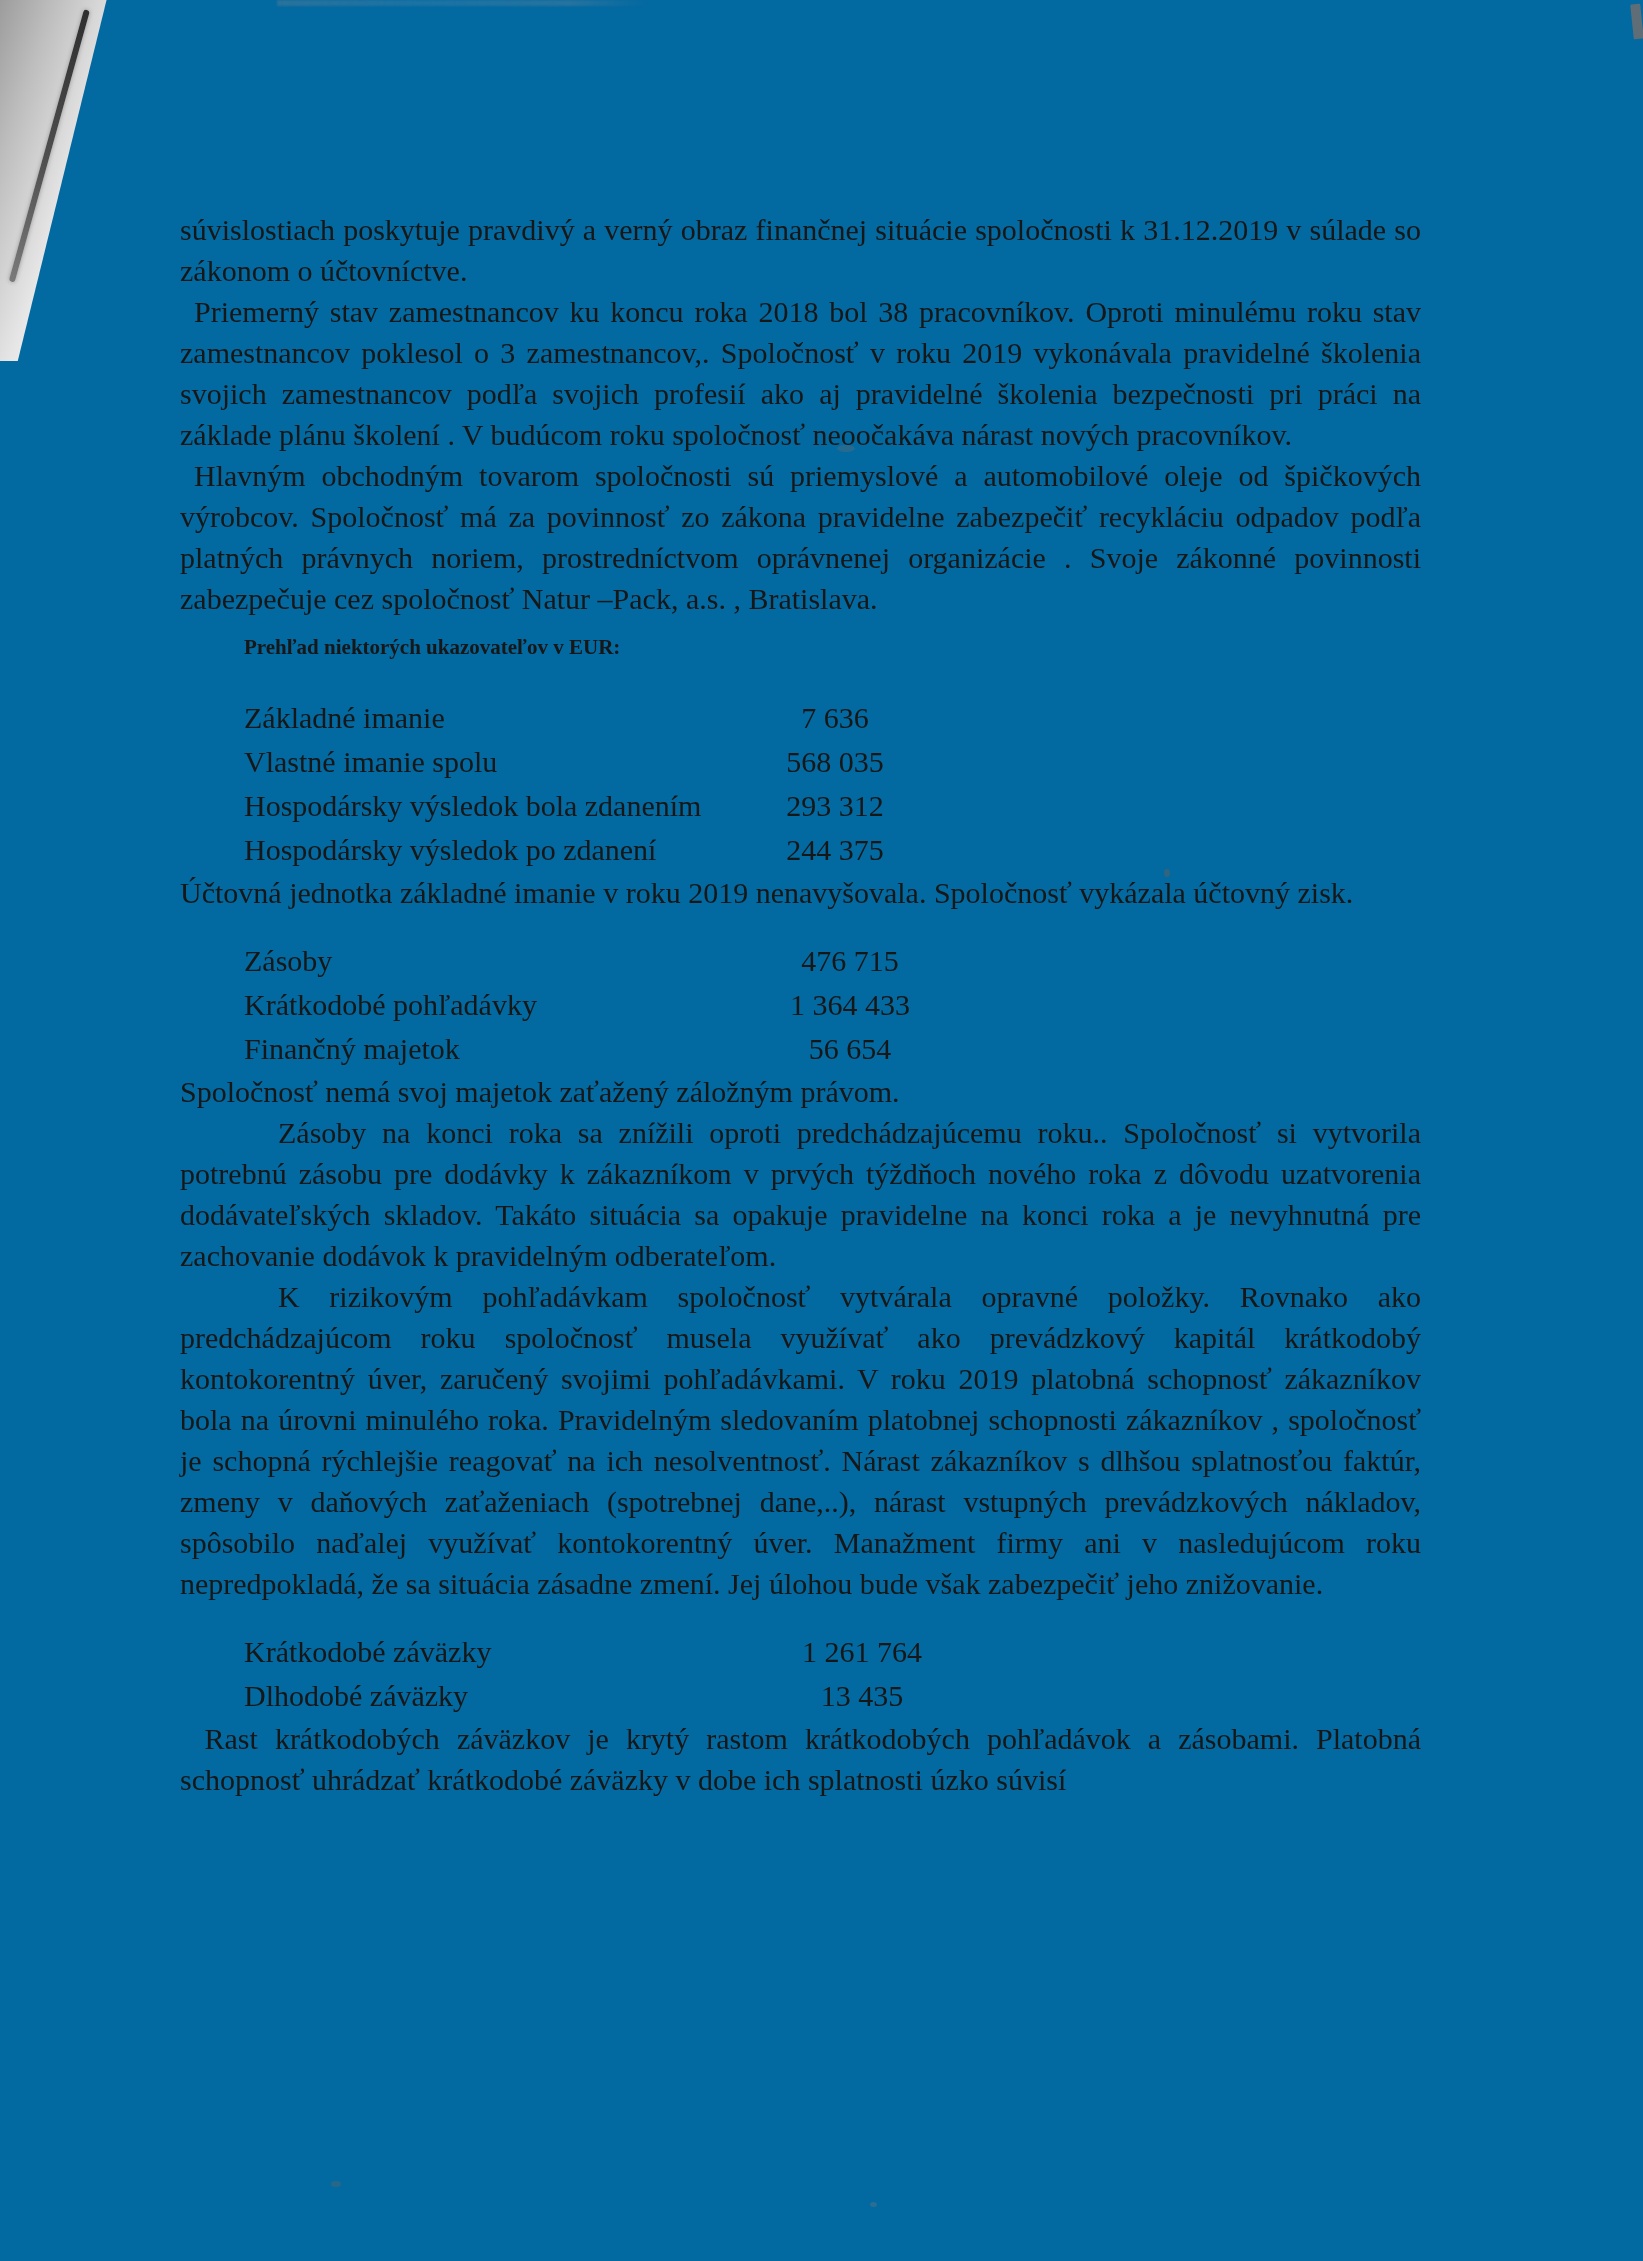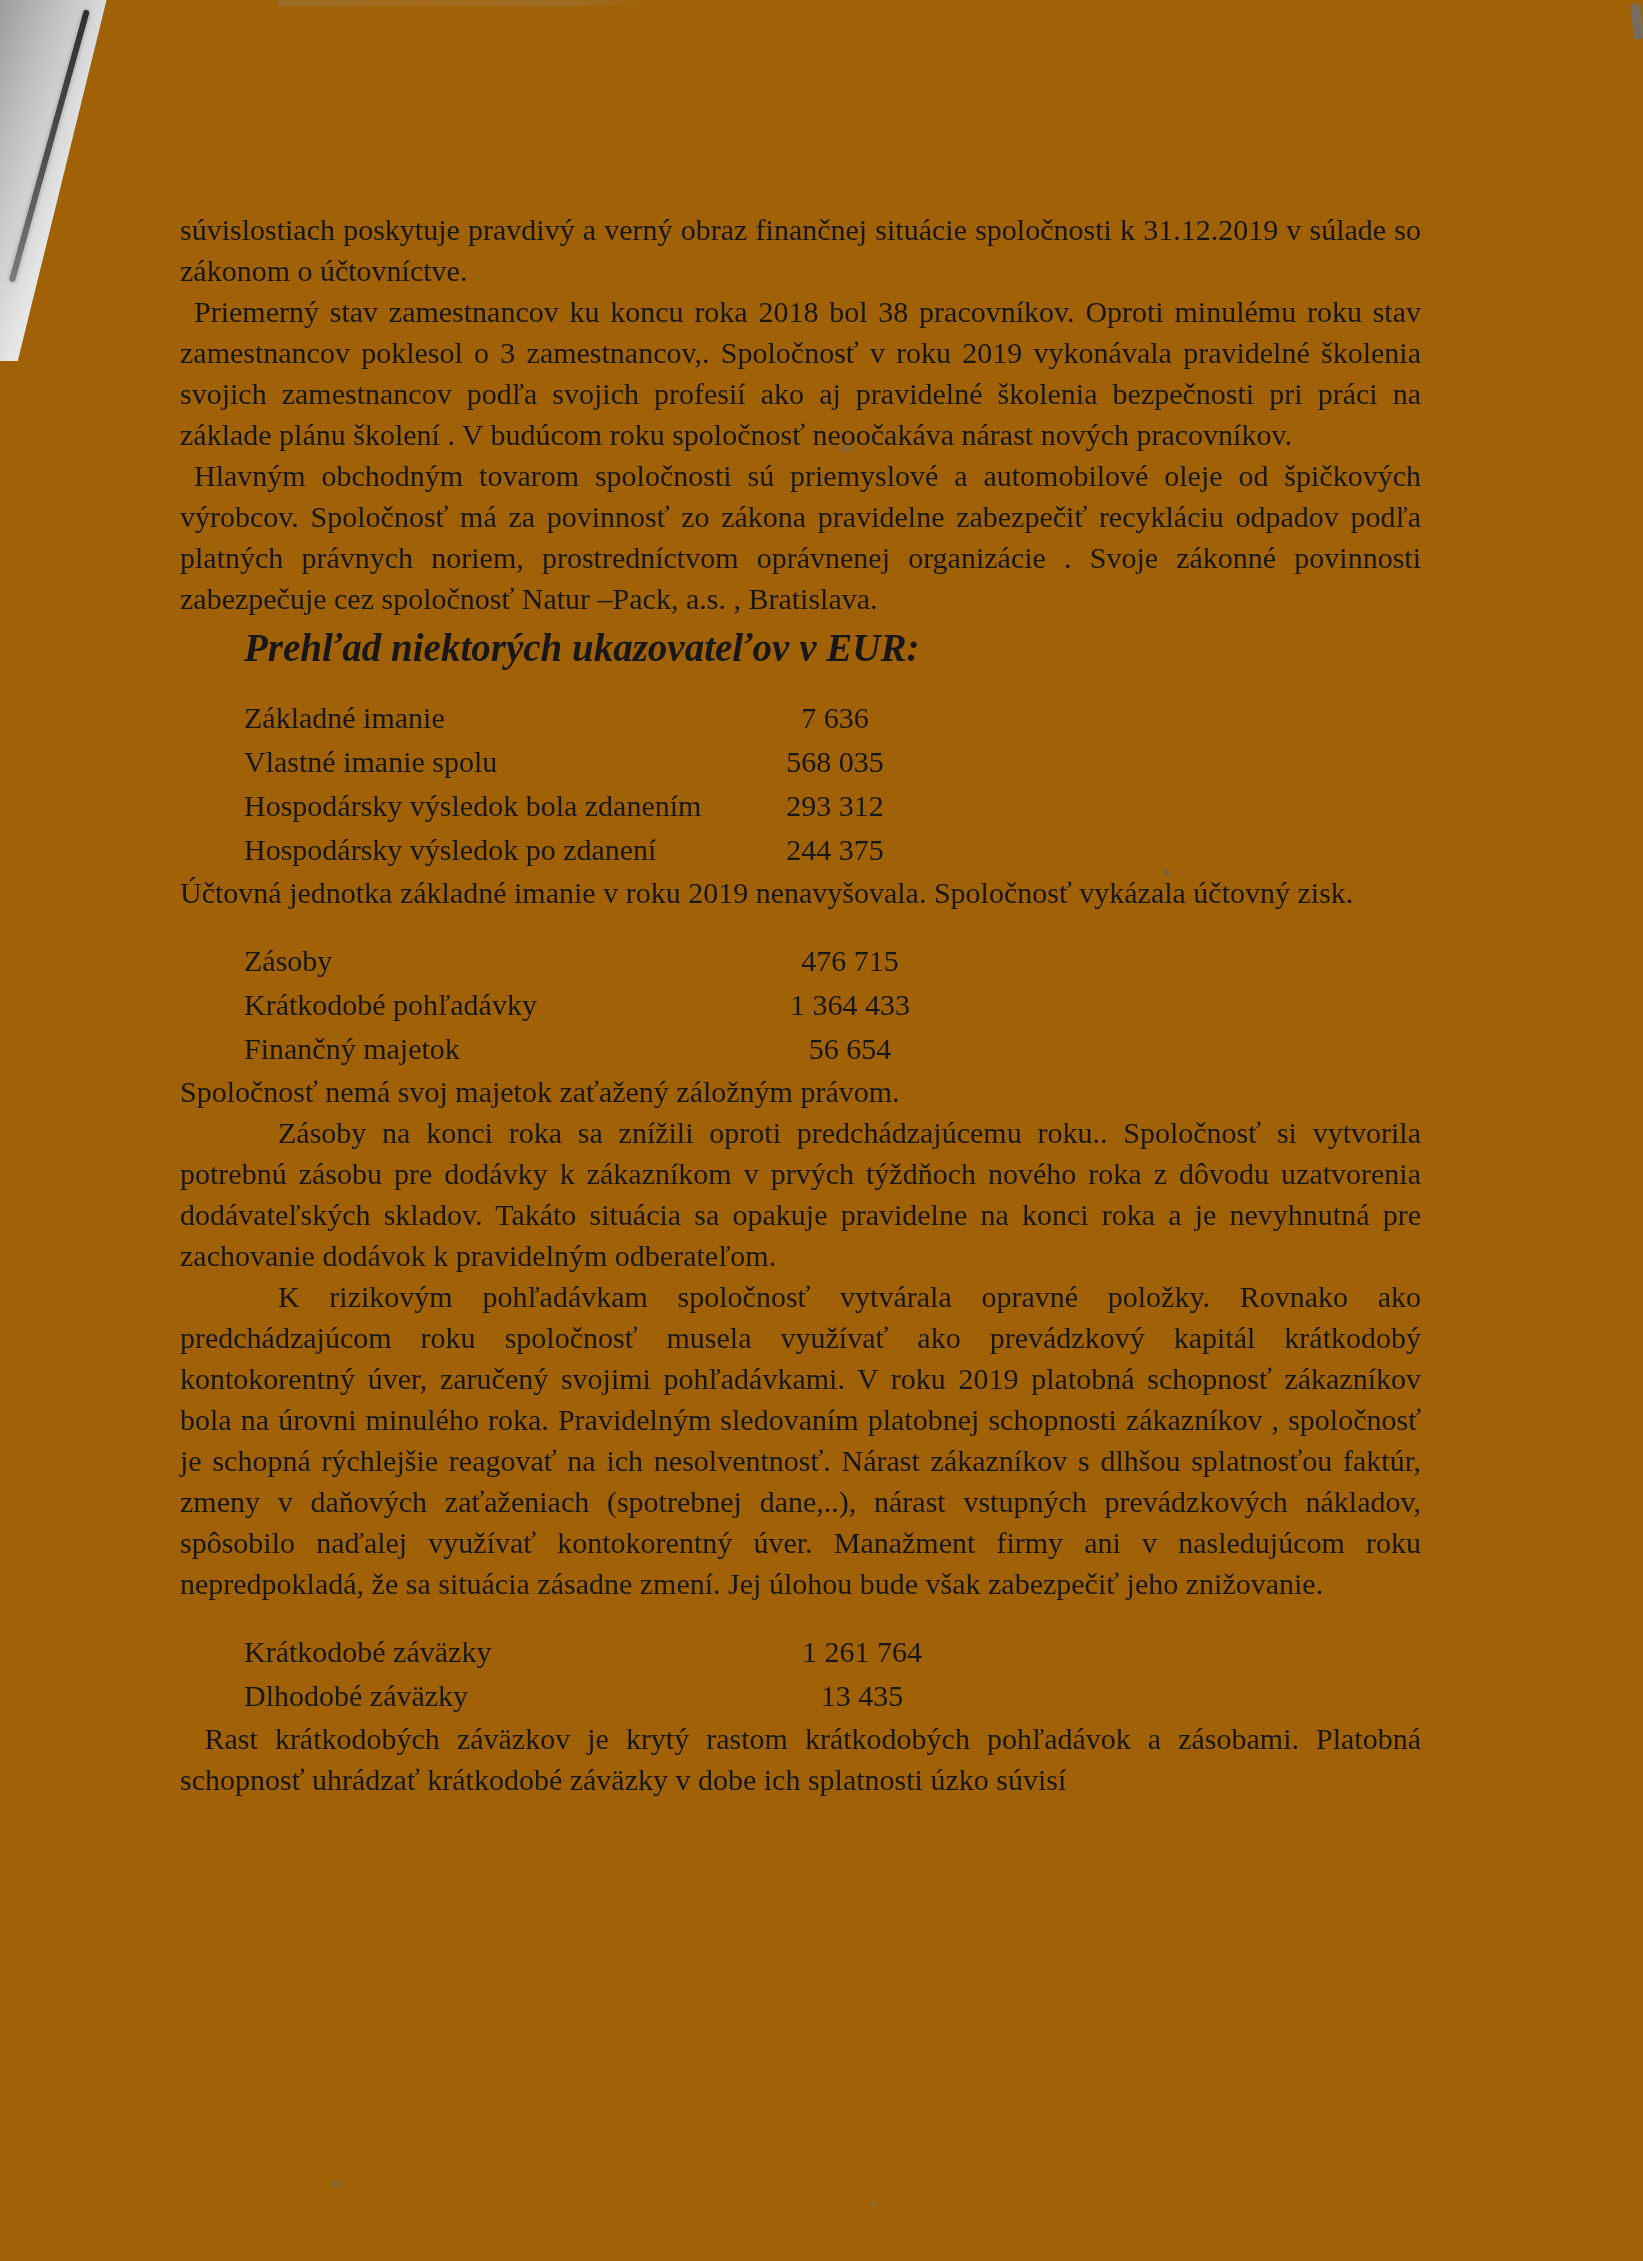--- a/index.html
+++ b/index.html
@@ -11,21 +11,21 @@
     width: 1644px;
     height: 2261px;
     position: relative;
     overflow: hidden;
     font-family: "Liberation Serif", "DejaVu Serif", serif;
     color: #171717;
   }
   .page {
     position: absolute;
     inset: 0;
-    background: #a16207;
+    background: #0369a1;
   }
 
   
   .corner-shade {
     position: absolute;
     top: 0; left: 0;
     width: 148px; height: 361px;
     background: linear-gradient(108deg, #8f8f8f -8%, #bdbdbd 20%, #e6e6e6 48%, #ffffff 74%);
     clip-path: polygon(0 0, 72% 0, 12% 100%, 0 100%);
     pointer-events: none;
@@ -86,24 +86,23 @@
   .para-employees { margin-top: 27px; text-indent: 14px; }
   .para-business  { text-indent: 14px; }
   .para-equity    { margin-top: 40px; }
   .para-pledge    { margin-top: 41px; text-align: left; }
   .para-inventory { text-indent: 98px; }
   .para-receivables { text-indent: 98px; }
   .para-closing   { margin-top: 27px; margin-left: 59px; text-indent: 24.5px; }
 
   .section-heading {
     margin: 7.7px 0 0 64px;
-    font-size: 39px;
+    font-size: 21px;
     line-height: 41px;
     font-weight: bold;
-    font-style: italic;
   }
 
   .fin-table { margin-left: 64px; }
   .fin-table.t-indicators  { margin-top: 28px; }
   .fin-table.t-assets      { margin-top: 26px; }
   .fin-table.t-liabilities { margin-top: 26px; }
   .trow {
     display: flex;
     line-height: 44px;
   }

